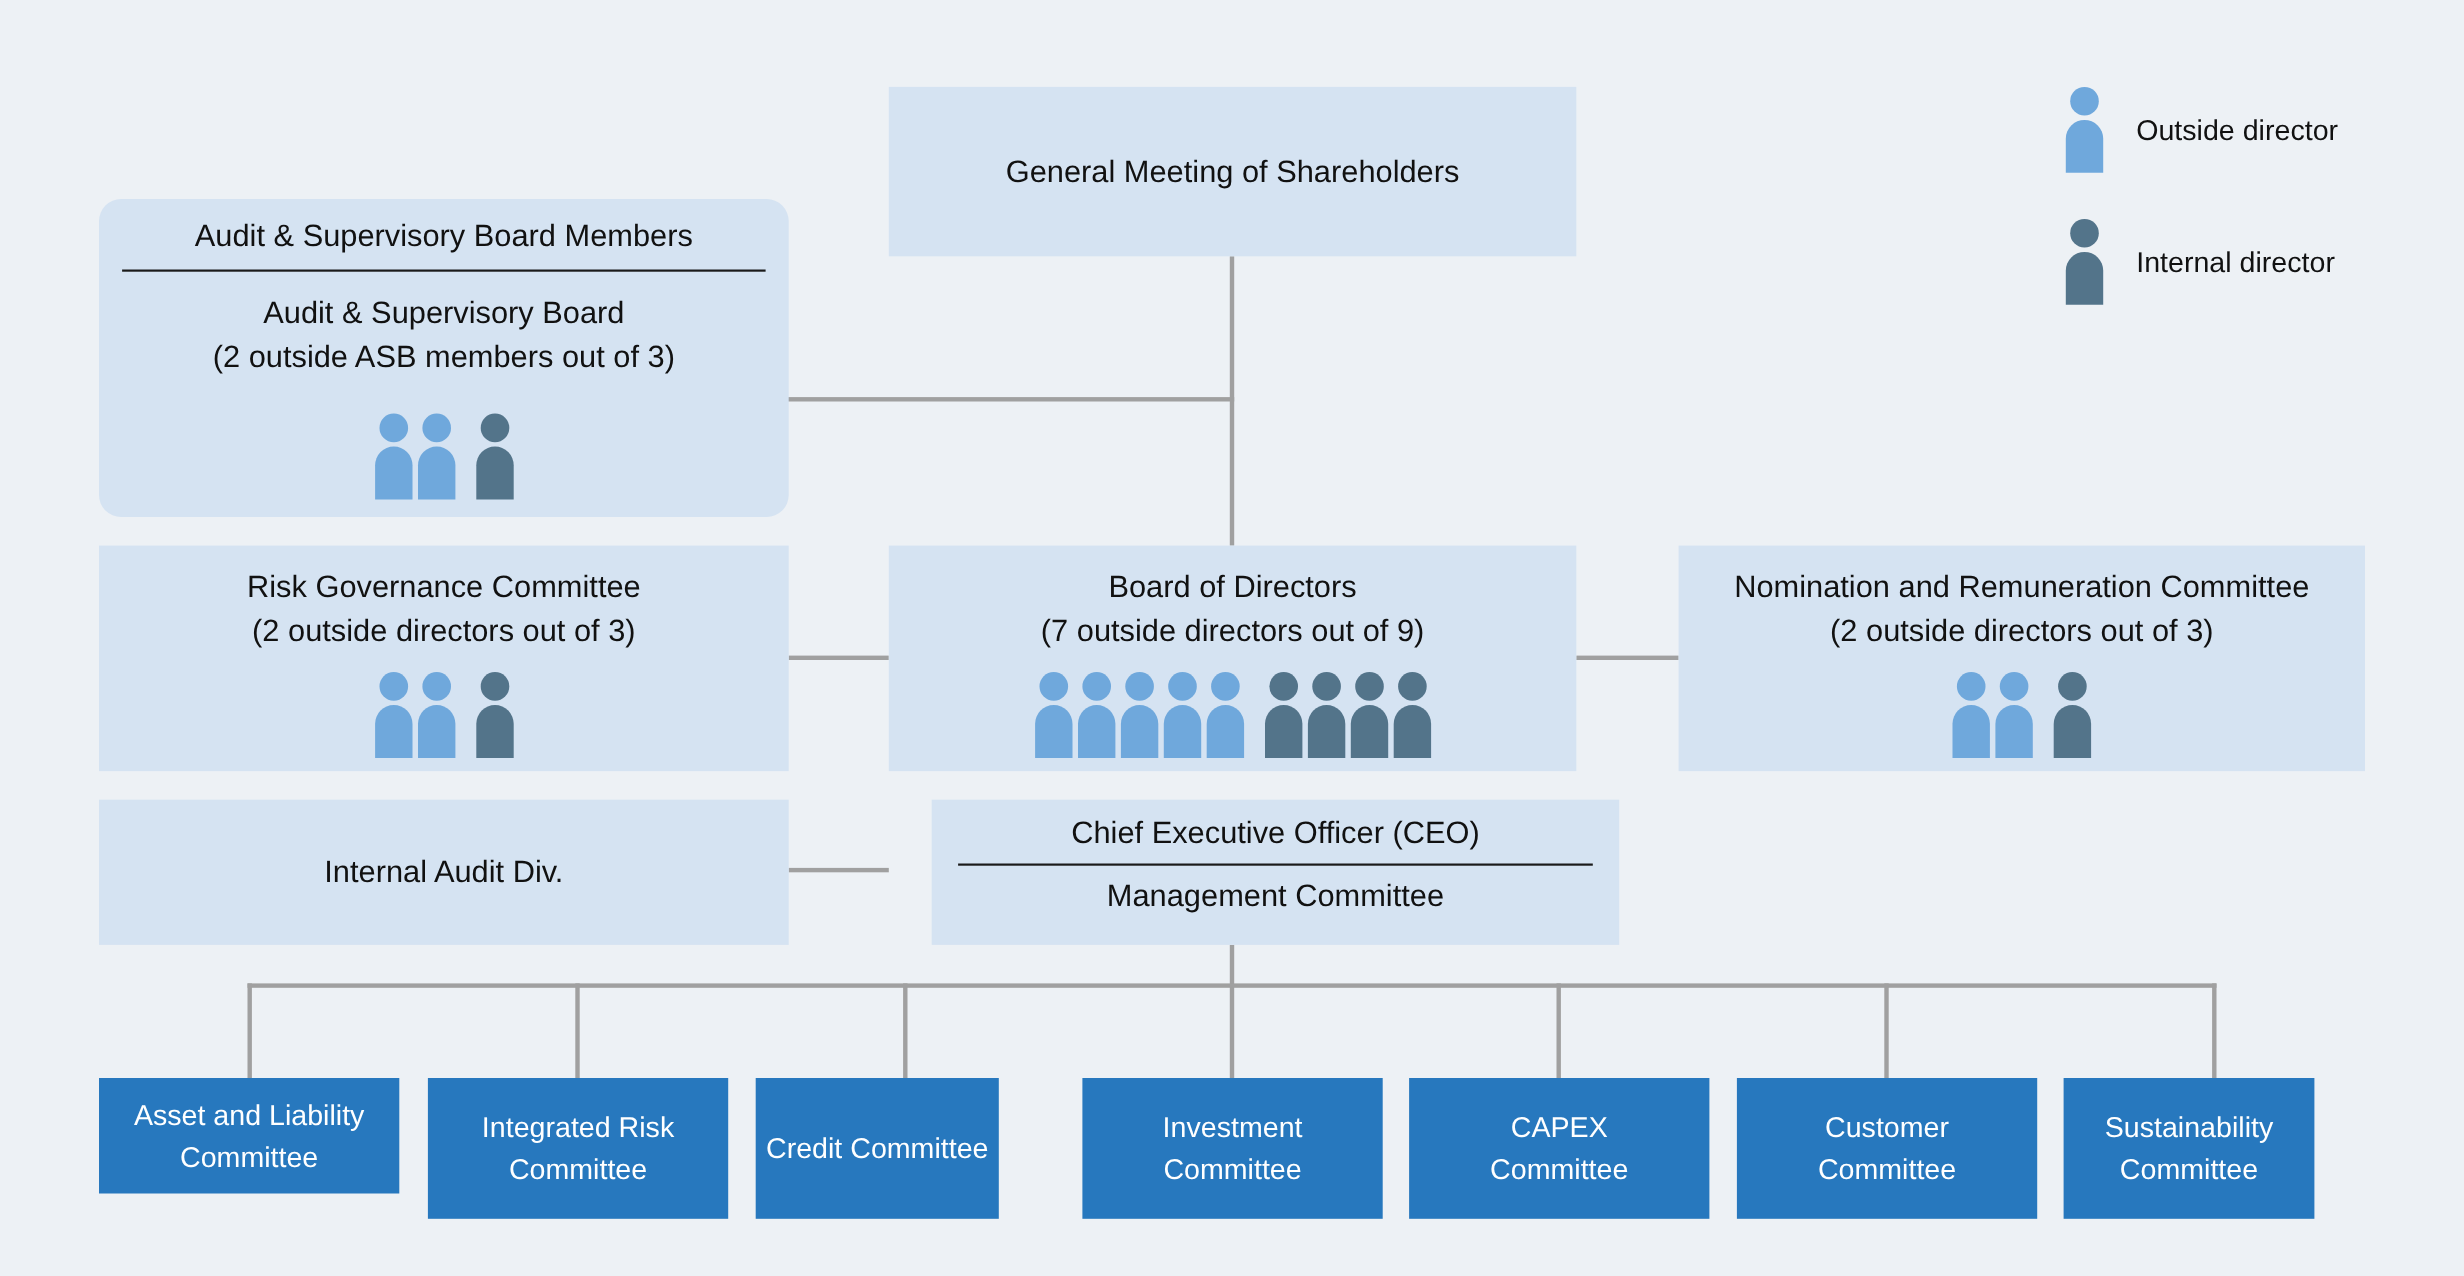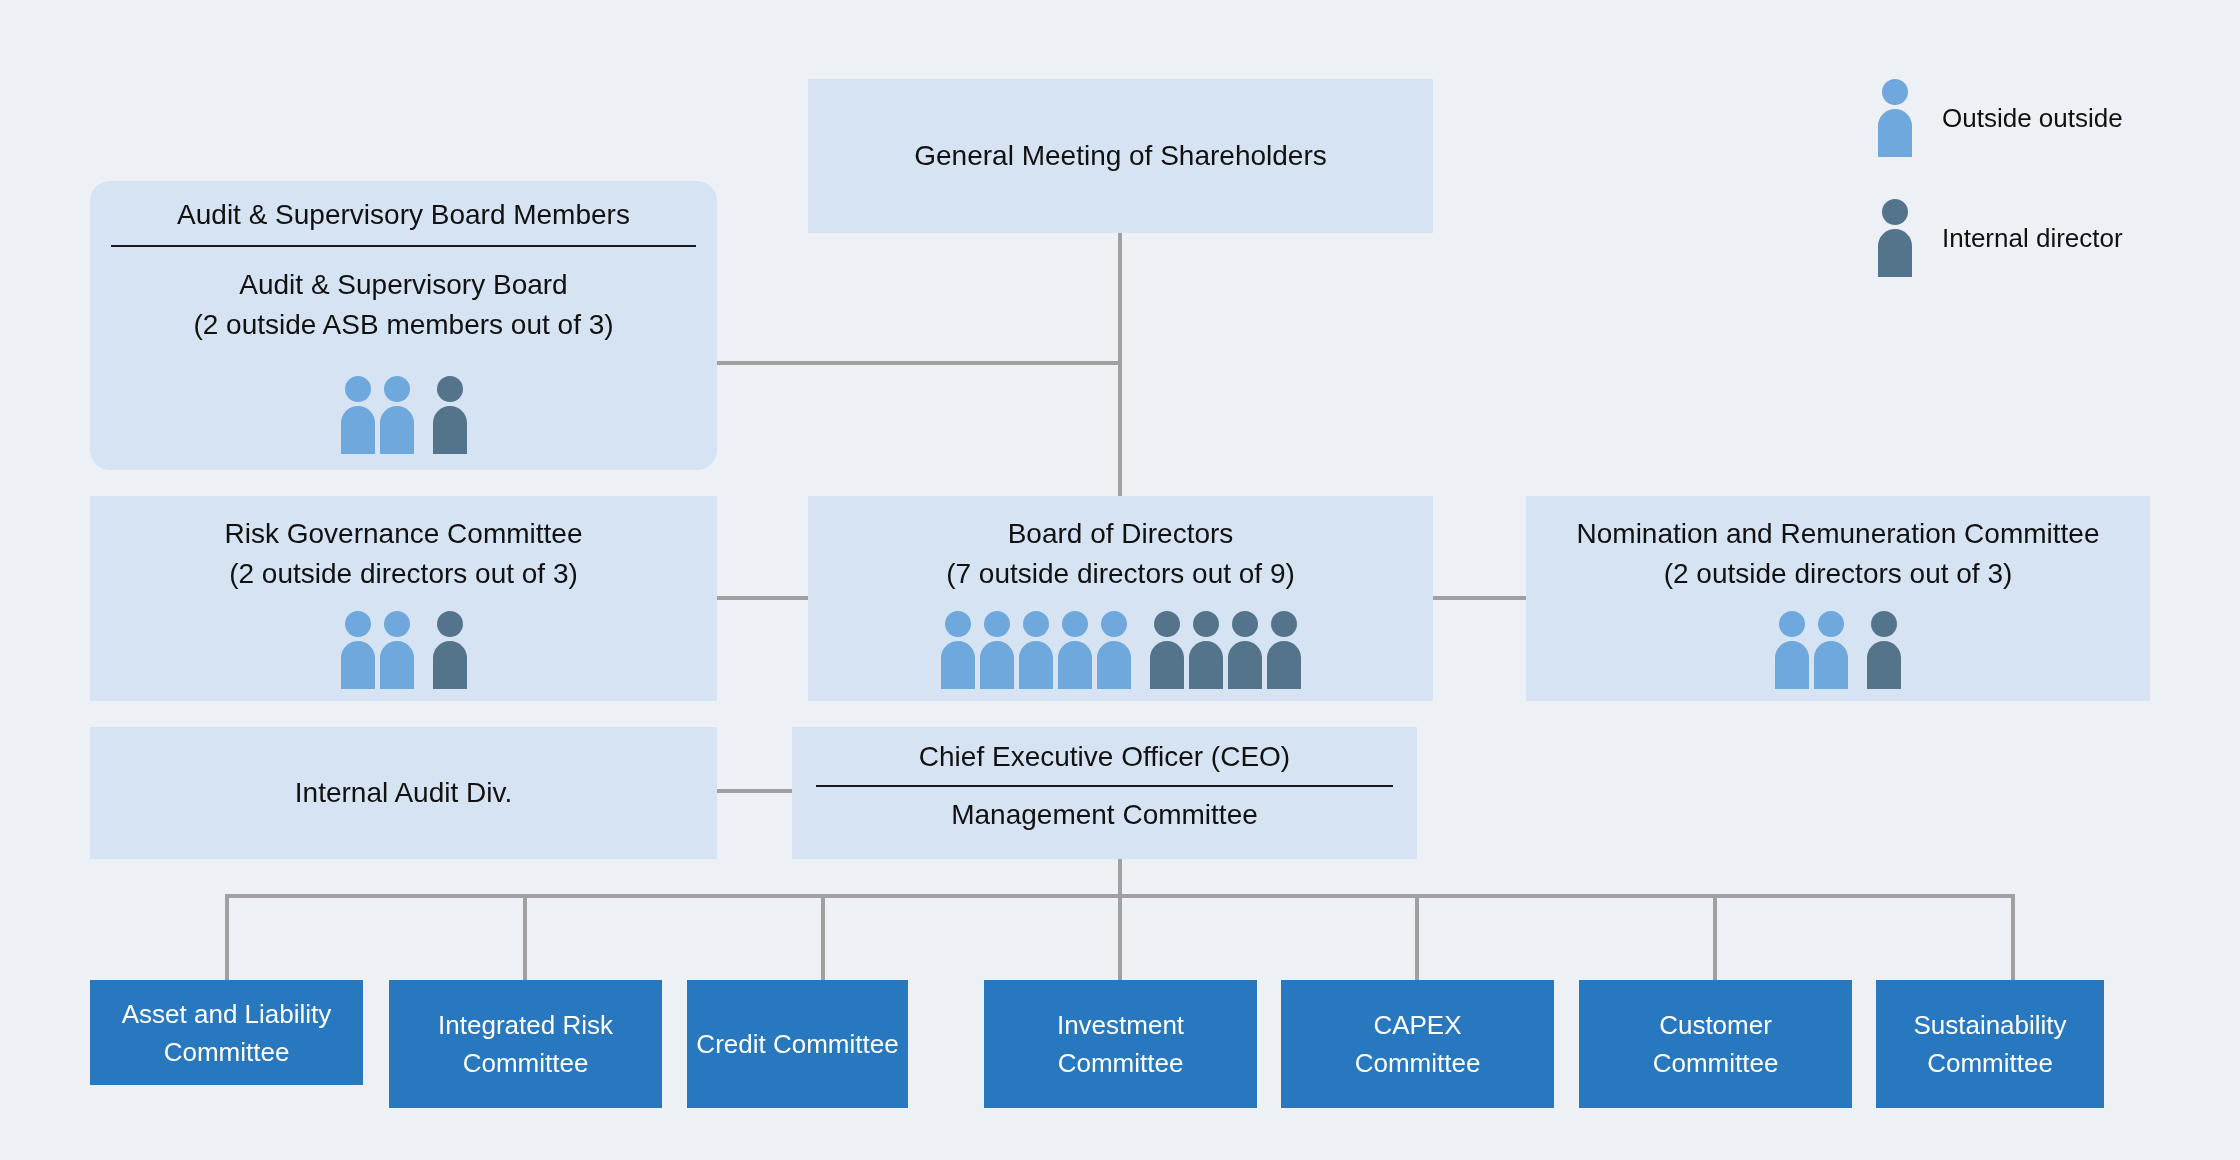--- a/index.html
+++ b/index.html
@@ -175,21 +175,21 @@
           <i class="p-head"></i>
           <i class="p-body"></i>
         </span>
       </div>
   </div>
 
   <div class="node light centered" style="left:90px; top:727px; width:627px; height:132px;">
     <span class="node-title">Internal Audit Div.</span>
   </div>
 
-  <div class="node light" style="left:792px; top:727px; width:625px; height:132px; padding:10px 24px;">
+  <div class="node light" style="left:847px; top:727px; width:625px; height:132px; padding:10px 24px;">
     <span class="node-title">Chief Executive Officer (CEO)</span>
     <div class="divider" style="width:577px; margin-top:8px;"></div>
     <span class="sub" style="margin-top:8px;text-align:right;">Management Committee</span>
   </div>
 
   <div class="node dark" style="left:90px; top:980px; width:273px; height:105px;">
     <span>Asset and Liability
 Committee</span>
   </div>
   <div class="node dark" style="left:389px; top:980px; width:273px; height:128px;">
@@ -216,21 +216,21 @@
 Committee</span>
   </div>
 
   <div class="legend-item" style="left:1878px; top:79px;">
     <div class="members">
         <span class="person outside">
           <i class="p-head"></i>
           <i class="p-body"></i>
         </span>
       </div>
-    <span>Outside outside</span>
+    <span>Outside director</span>
   </div>
   <div class="legend-item" style="left:1878px; top:199px;">
     <div class="members">
         <span class="person internal">
           <i class="p-head"></i>
           <i class="p-body"></i>
         </span>
       </div>
     <span>Internal director</span>
   </div>

